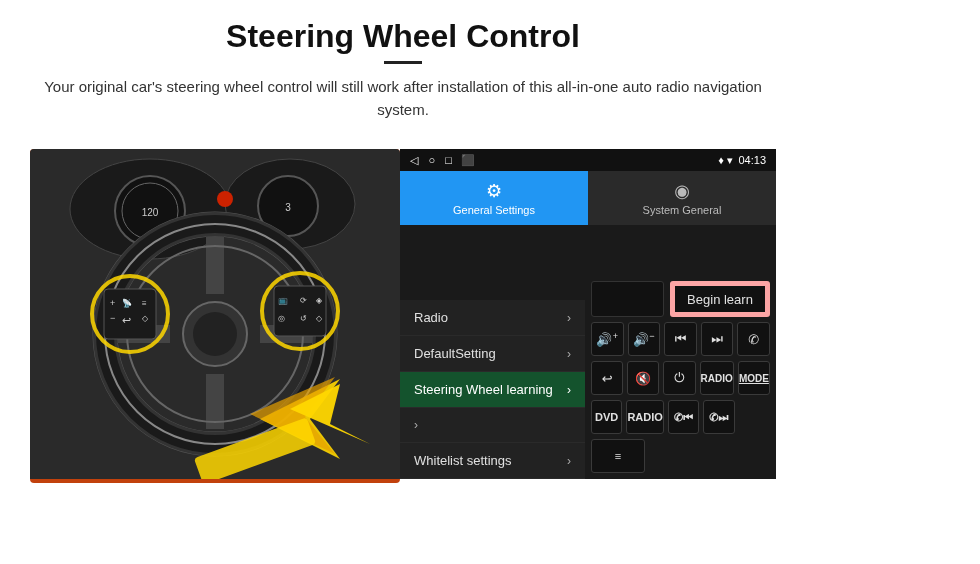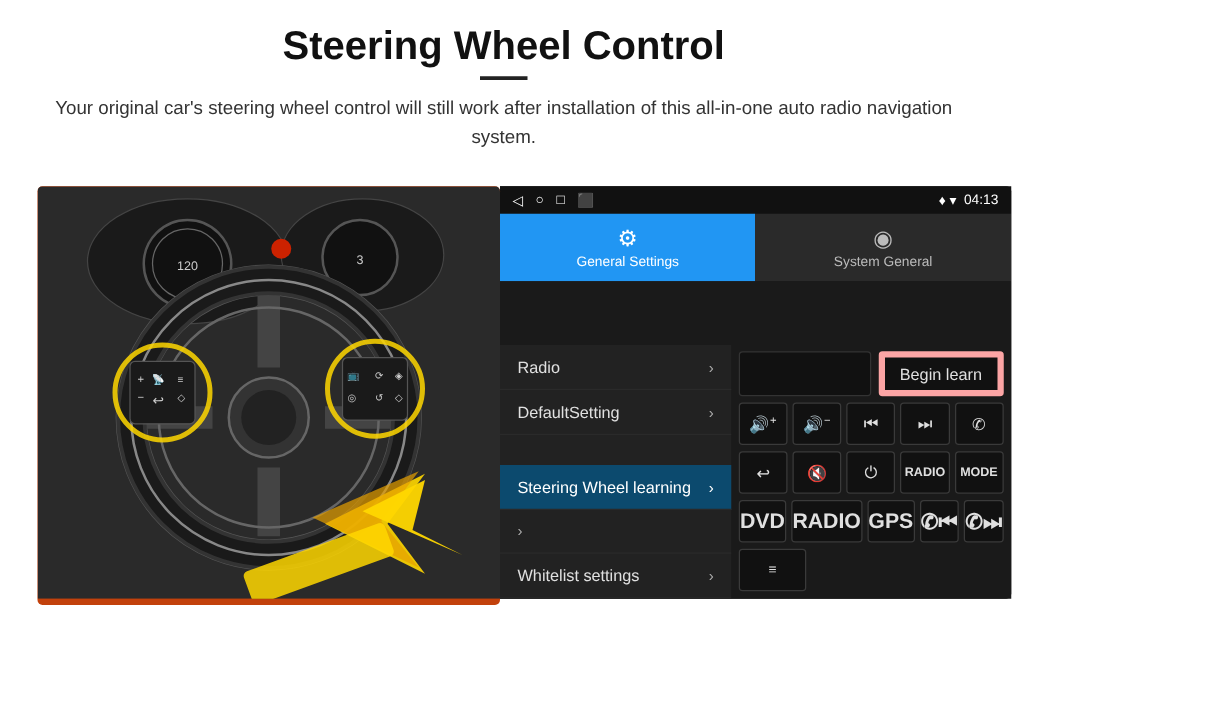--- a/index.html
+++ b/index.html
@@ -126,23 +126,22 @@
       display: flex;
       align-items: center;
       justify-content: space-between;
       padding: 10px 14px;
       color: #e0e0e0;
       font-size: 13px;
       border-bottom: 1px solid #2a2a2a;
       cursor: pointer;
     }
     .menu-item.active {
-      background: #0c4a6e;
+      background: #14532d;
       color: #fff;
-      margin-top: 24px;
     }
     .menu-item .chevron {
       font-size: 12px;
       color: #aaa;
     }
     .menu-item.active .chevron {
       color: #fff;
     }
     
     .right-panel {
@@ -202,21 +201,21 @@
     }
     .bottom-btn {
       background: #111;
       border: 1px solid #3a3a3a;
       border-radius: 3px;
       height: 34px;
       display: flex;
       align-items: center;
       justify-content: center;
       color: #e0e0e0;
-      font-size: 17px;
+      font-size: 11px;
       font-weight: bold;
       cursor: pointer;
     }
     
     .extra-row {
       display: flex;
       gap: 4px;
     }
     .extra-btn {
       background: #111;
@@ -386,33 +385,30 @@
             <div class="ctrl-btn">
               <span>🔇</span>
             </div>
             <div class="ctrl-btn">
               <span>⏻</span>
             </div>
             <div class="ctrl-btn">
               <span style="font-size:10px;font-weight:bold;">RADIO</span>
             </div>
             <div class="ctrl-btn">
-              <span style="font-size:10px;font-weight:bold;">MODE</span>
+              <span style="font-size:10px;font-weight:bold;text-decoration:underline;">MODE</span>
             </div>
           </div>
 
           <div class="bottom-grid">
             <div class="bottom-btn">
               <span>DVD</span>
             </div>
             <div class="bottom-btn">
               <span>RADIO</span>
-            </div>
-            <div class="bottom-btn">
-              <span>GPS</span>
             </div>
             <div class="bottom-btn">
               <span>✆⏮</span>
             </div>
             <div class="bottom-btn">
               <span>✆⏭</span>
             </div>
           </div>
 
           <div class="extra-row">

